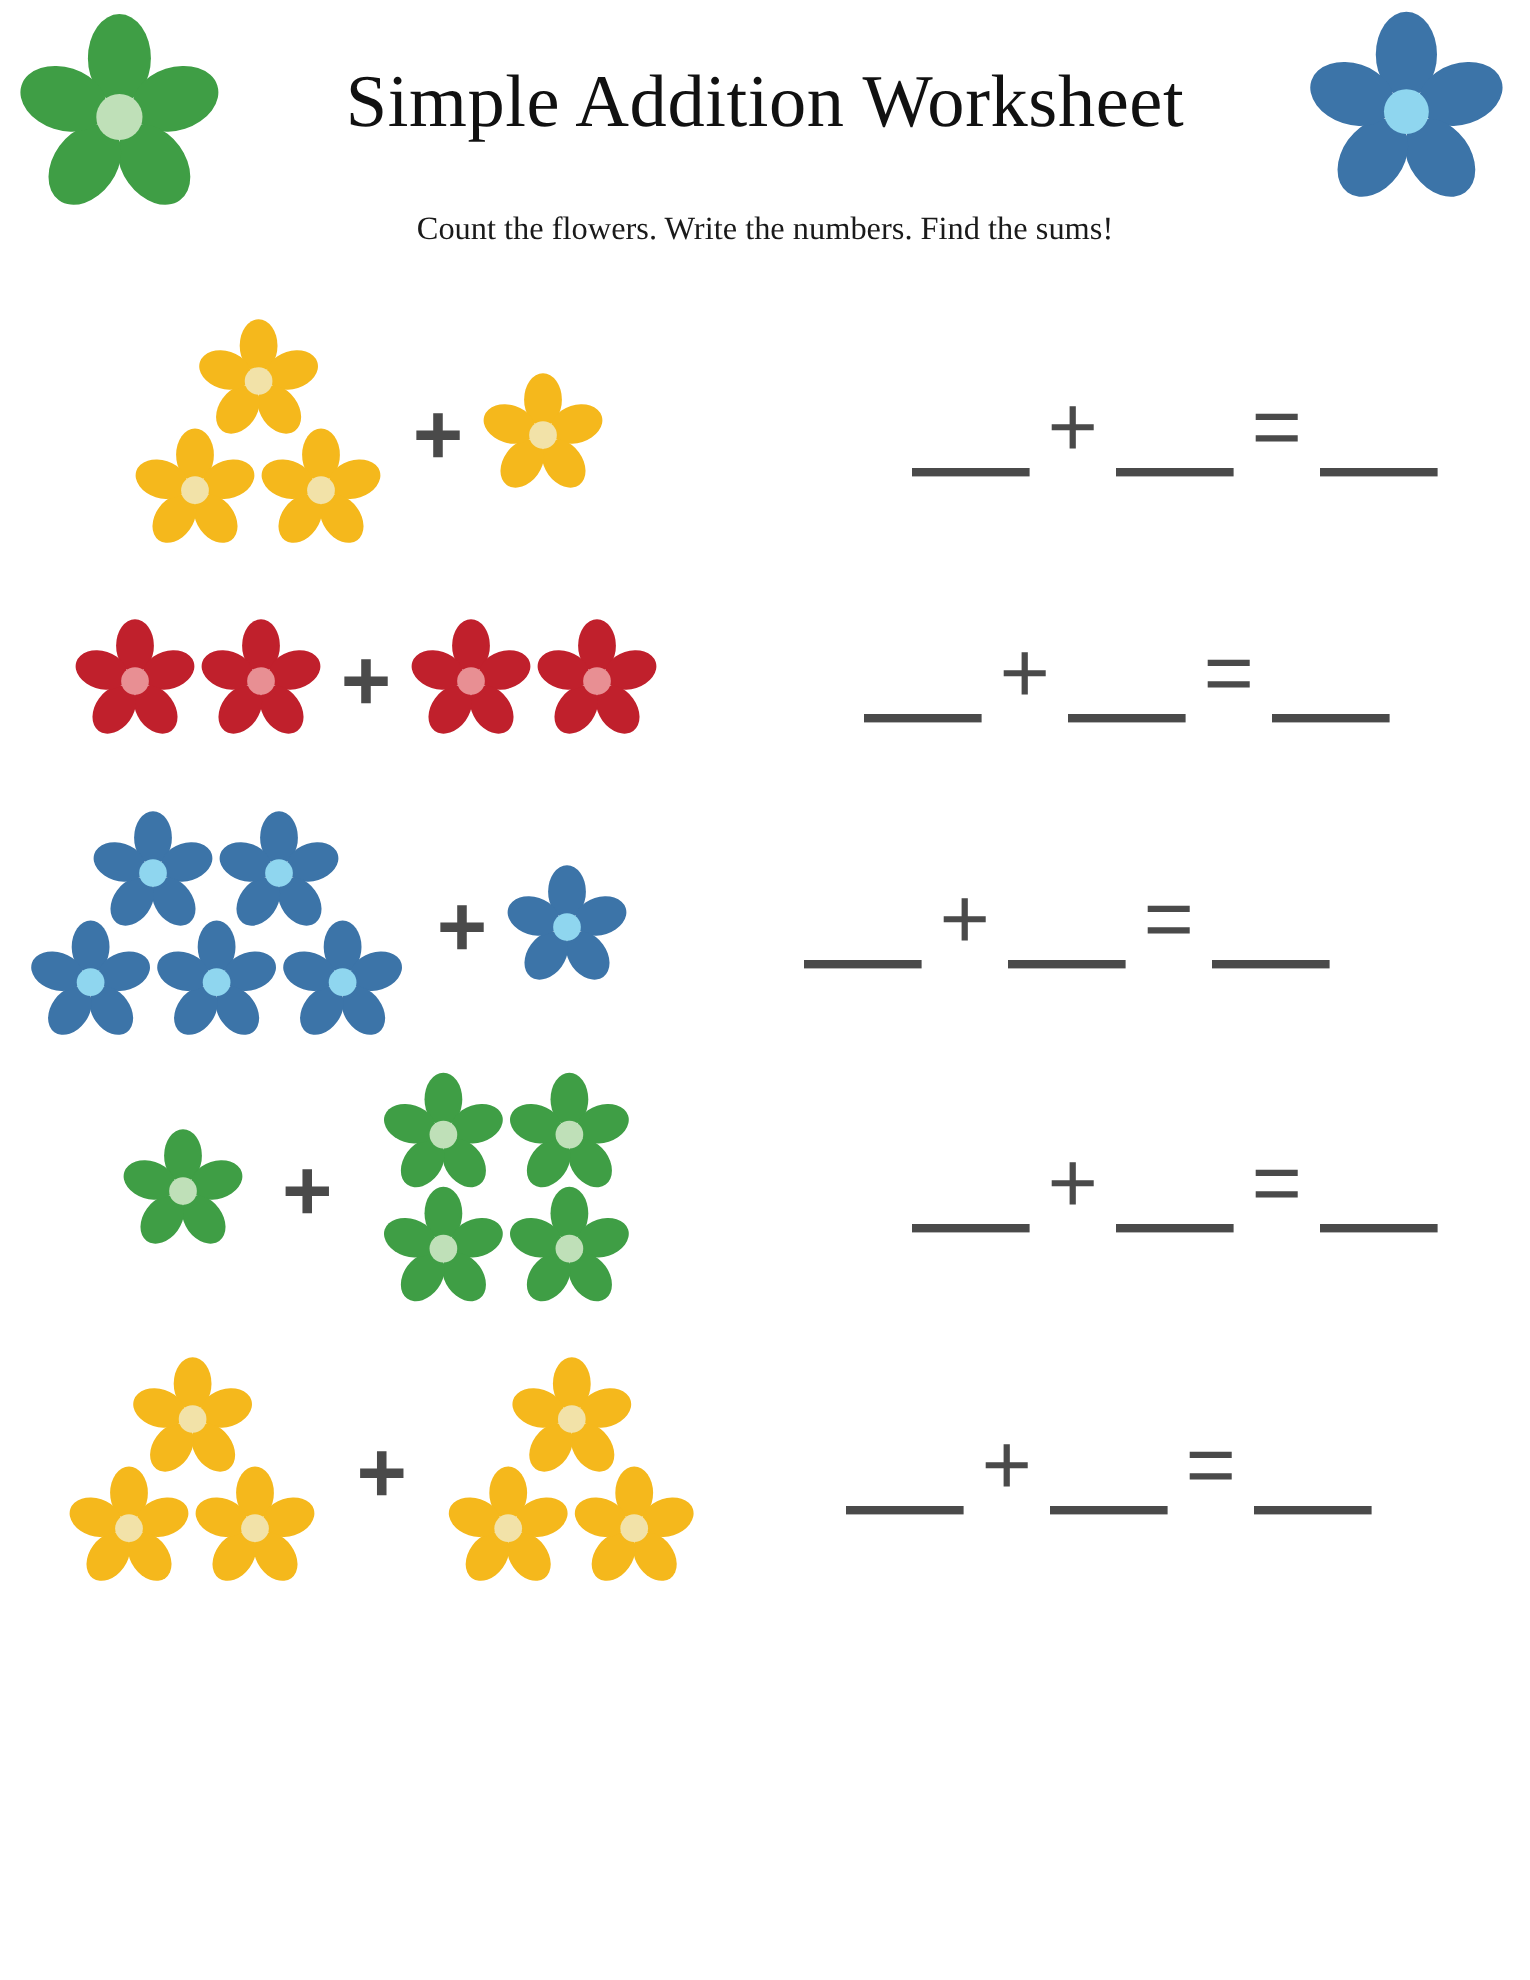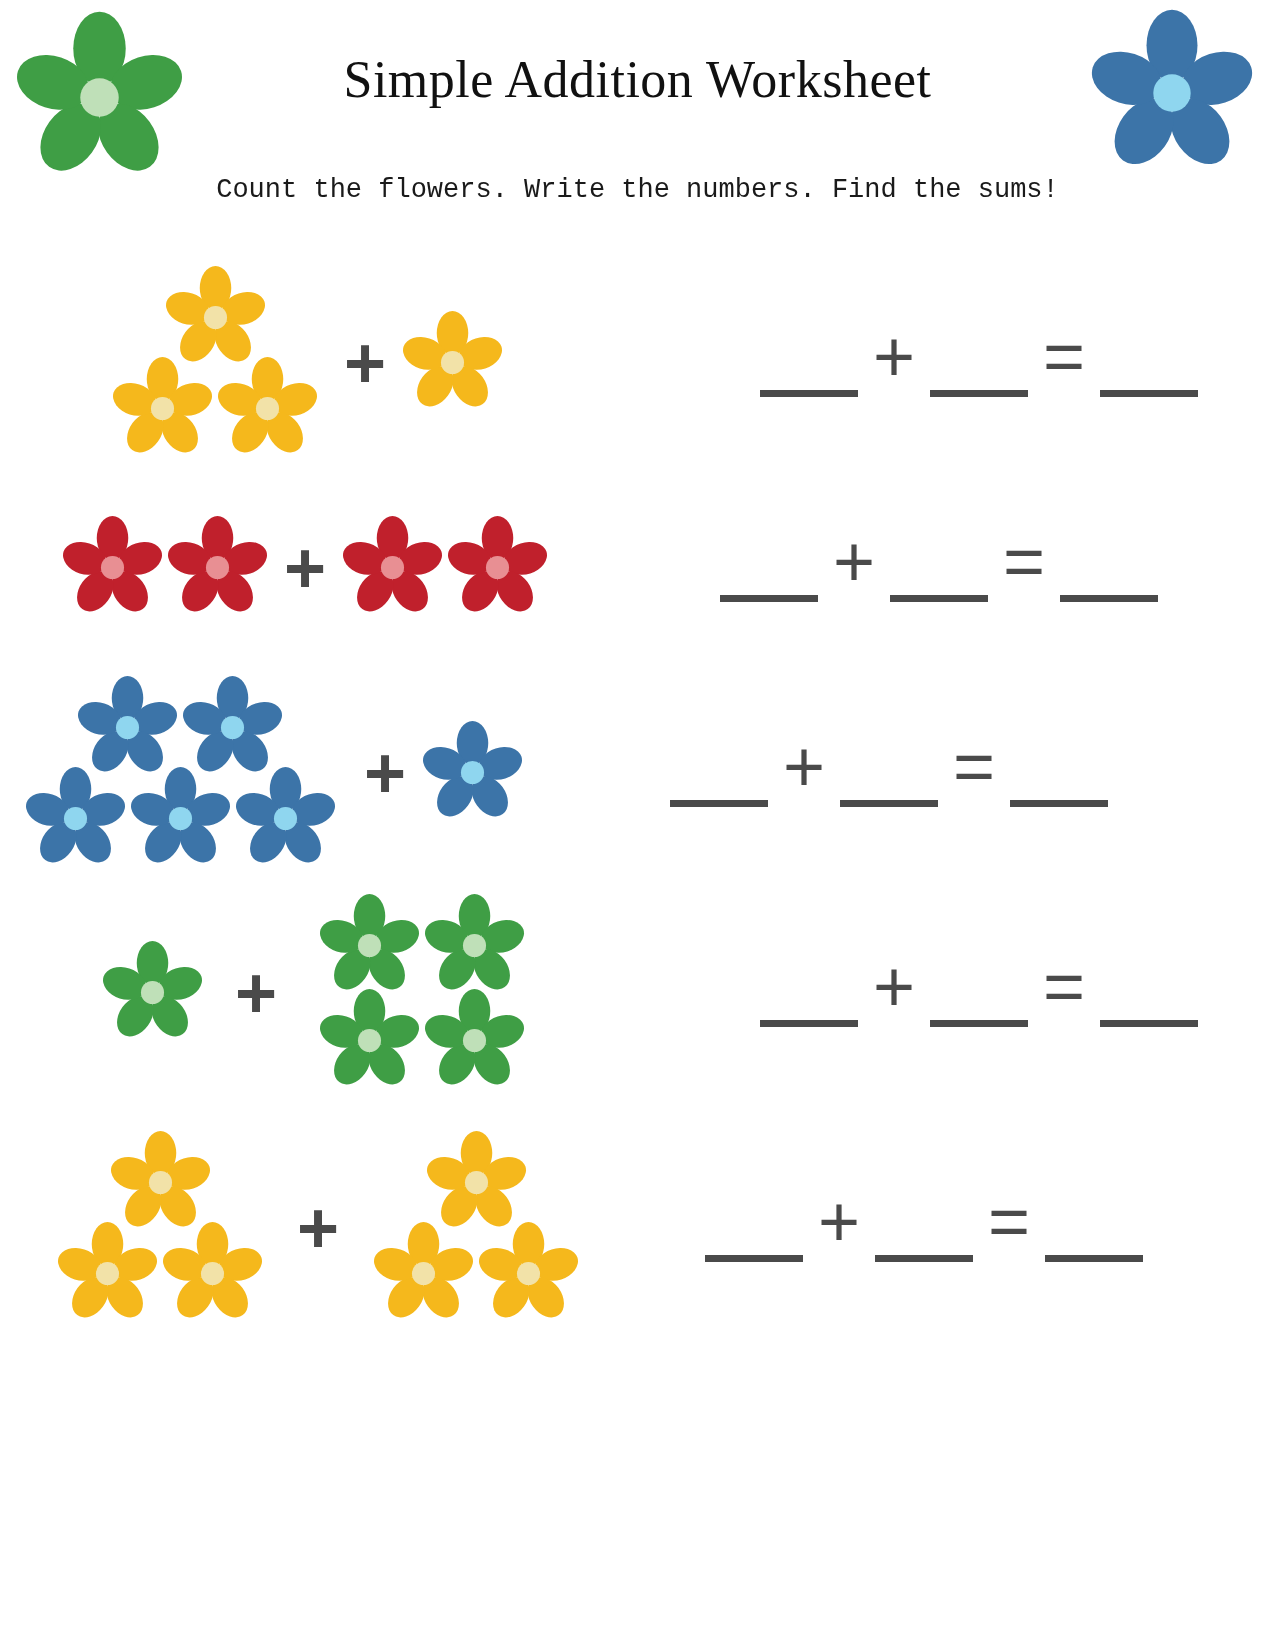--- a/index.html
+++ b/index.html
@@ -26,33 +26,33 @@
   }
   .corner-flower.left  { left: 12px; }
   .corner-flower.right { right: 18px; top: 8px; }
 
   .title {
     position: absolute;
     top: 50px;
     left: 0;
     width: 100%;
     text-align: center;
-    font-size: 52px;
+    font-size: 62px;
     font-family: "Liberation Serif", serif;
     color: #111111;
     letter-spacing: 0.5px;
   }
   .subtitle {
     position: absolute;
     top: 175px;
     left: 0;
     width: 100%;
     text-align: center;
     font-size: 27px;
-    font-family: Liberation Mono, monospace;
+    font-family: Liberation Serif, serif;
     color: #1a1a1a;
   }
 
   
   .rows {
     position: relative;
     padding: 30px 0 0 0;
   }
   .prow {
     display: flex;

